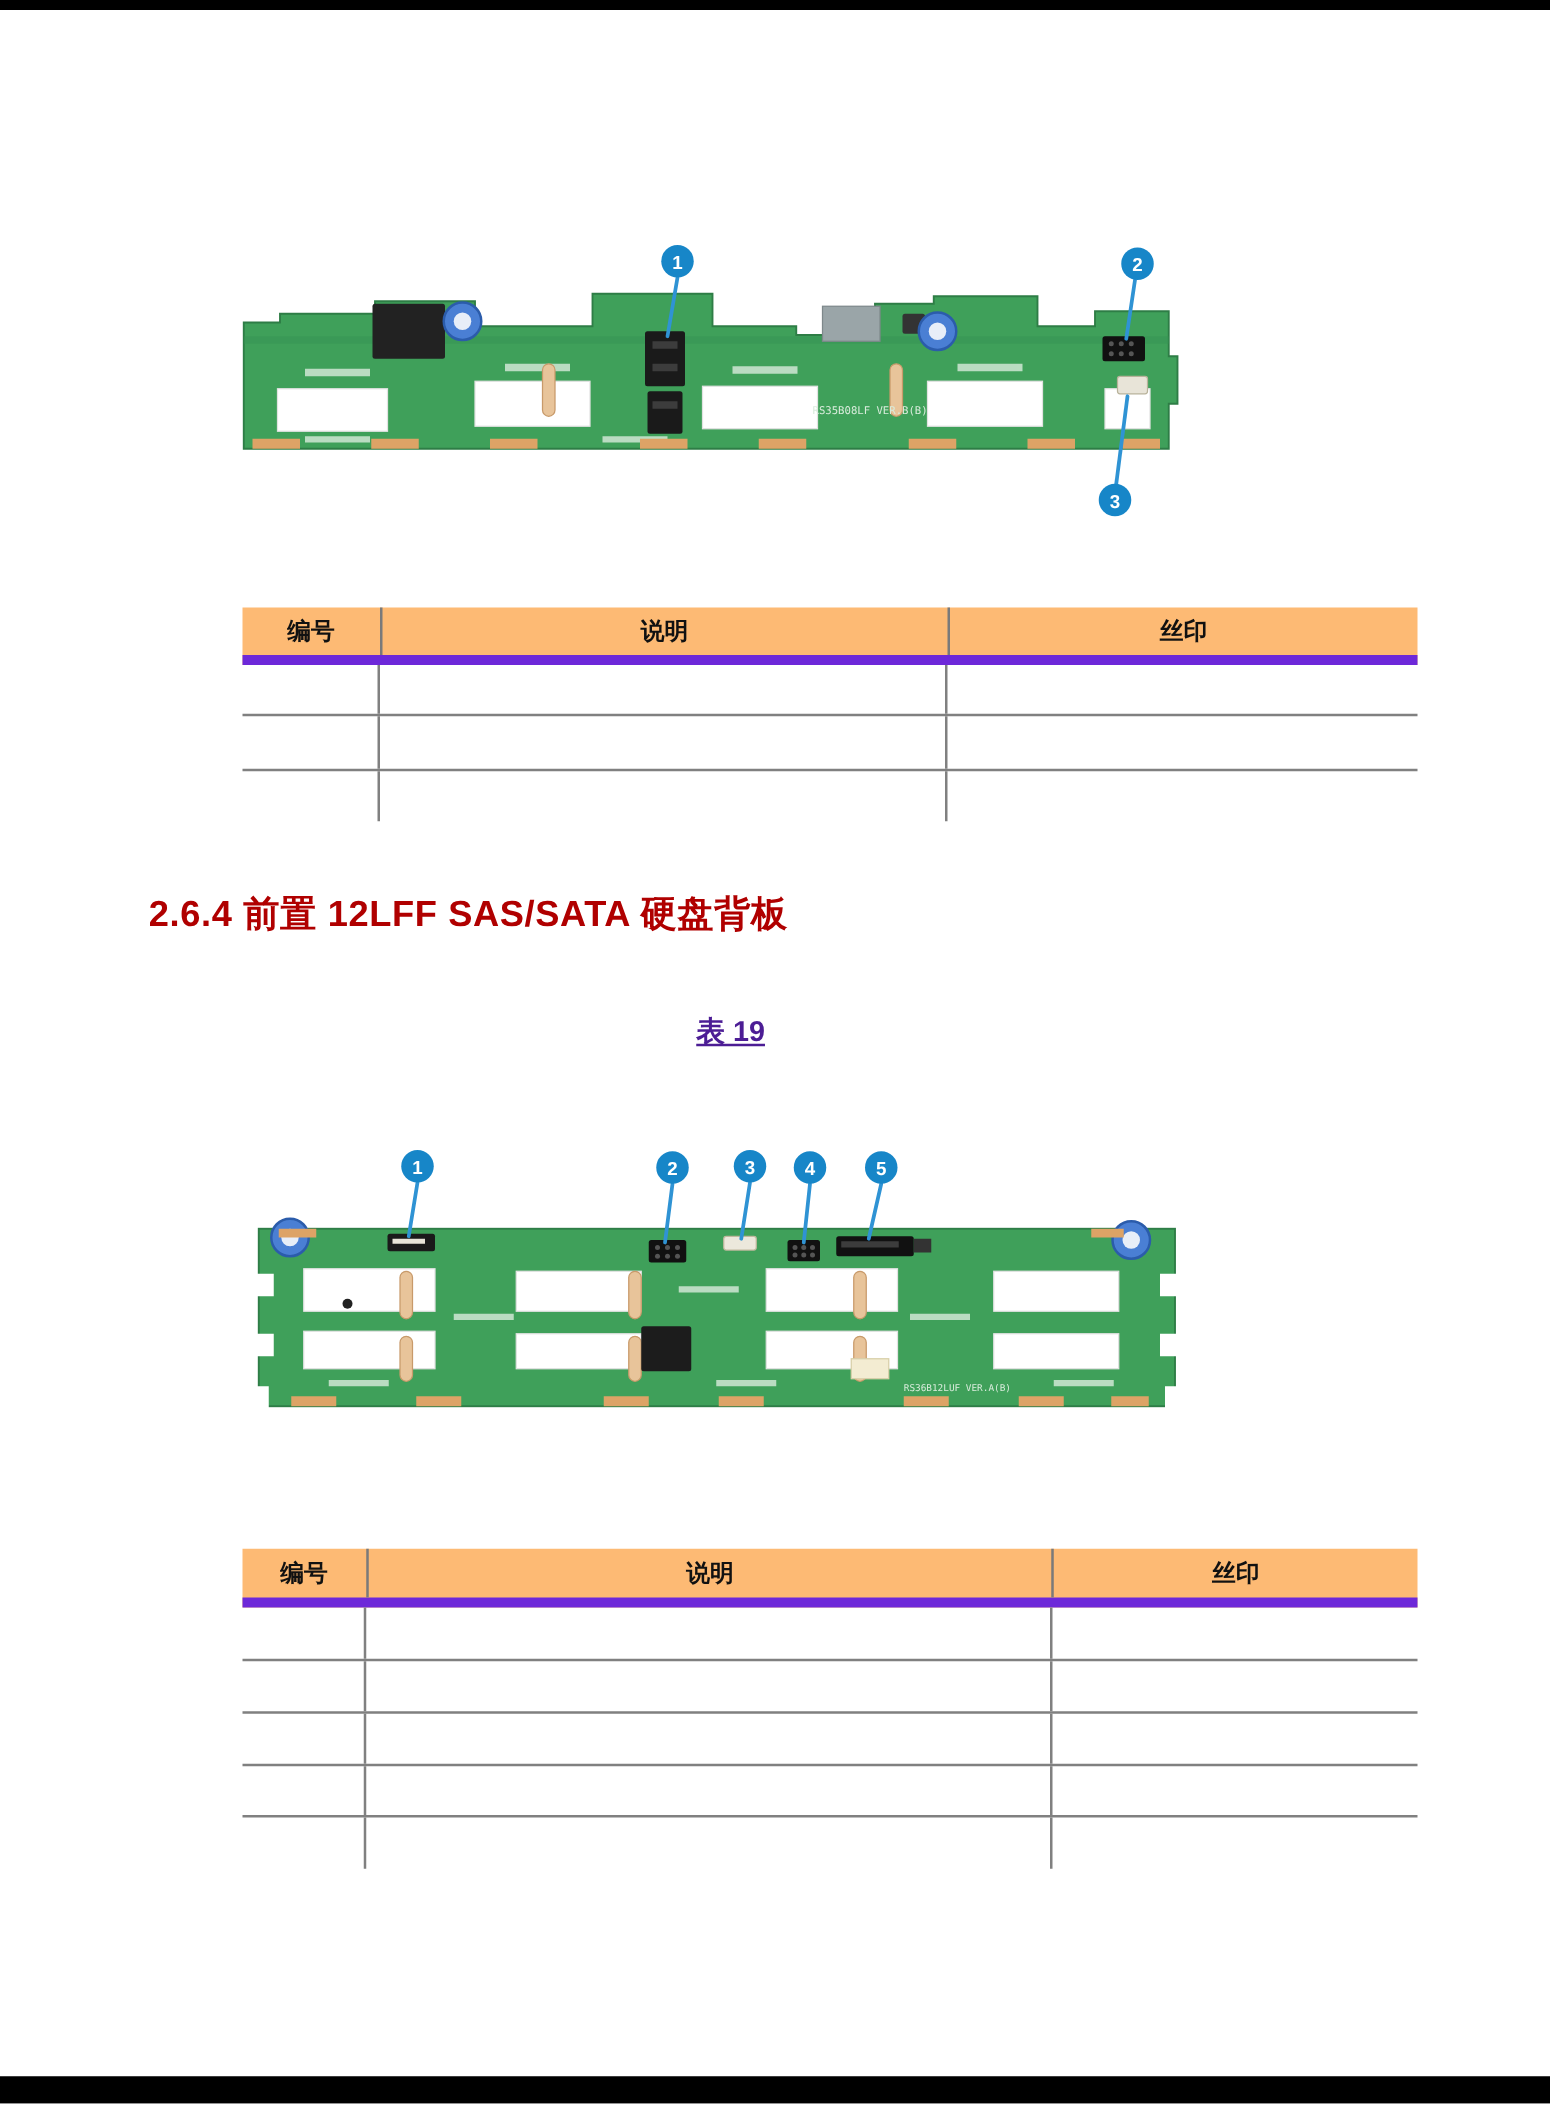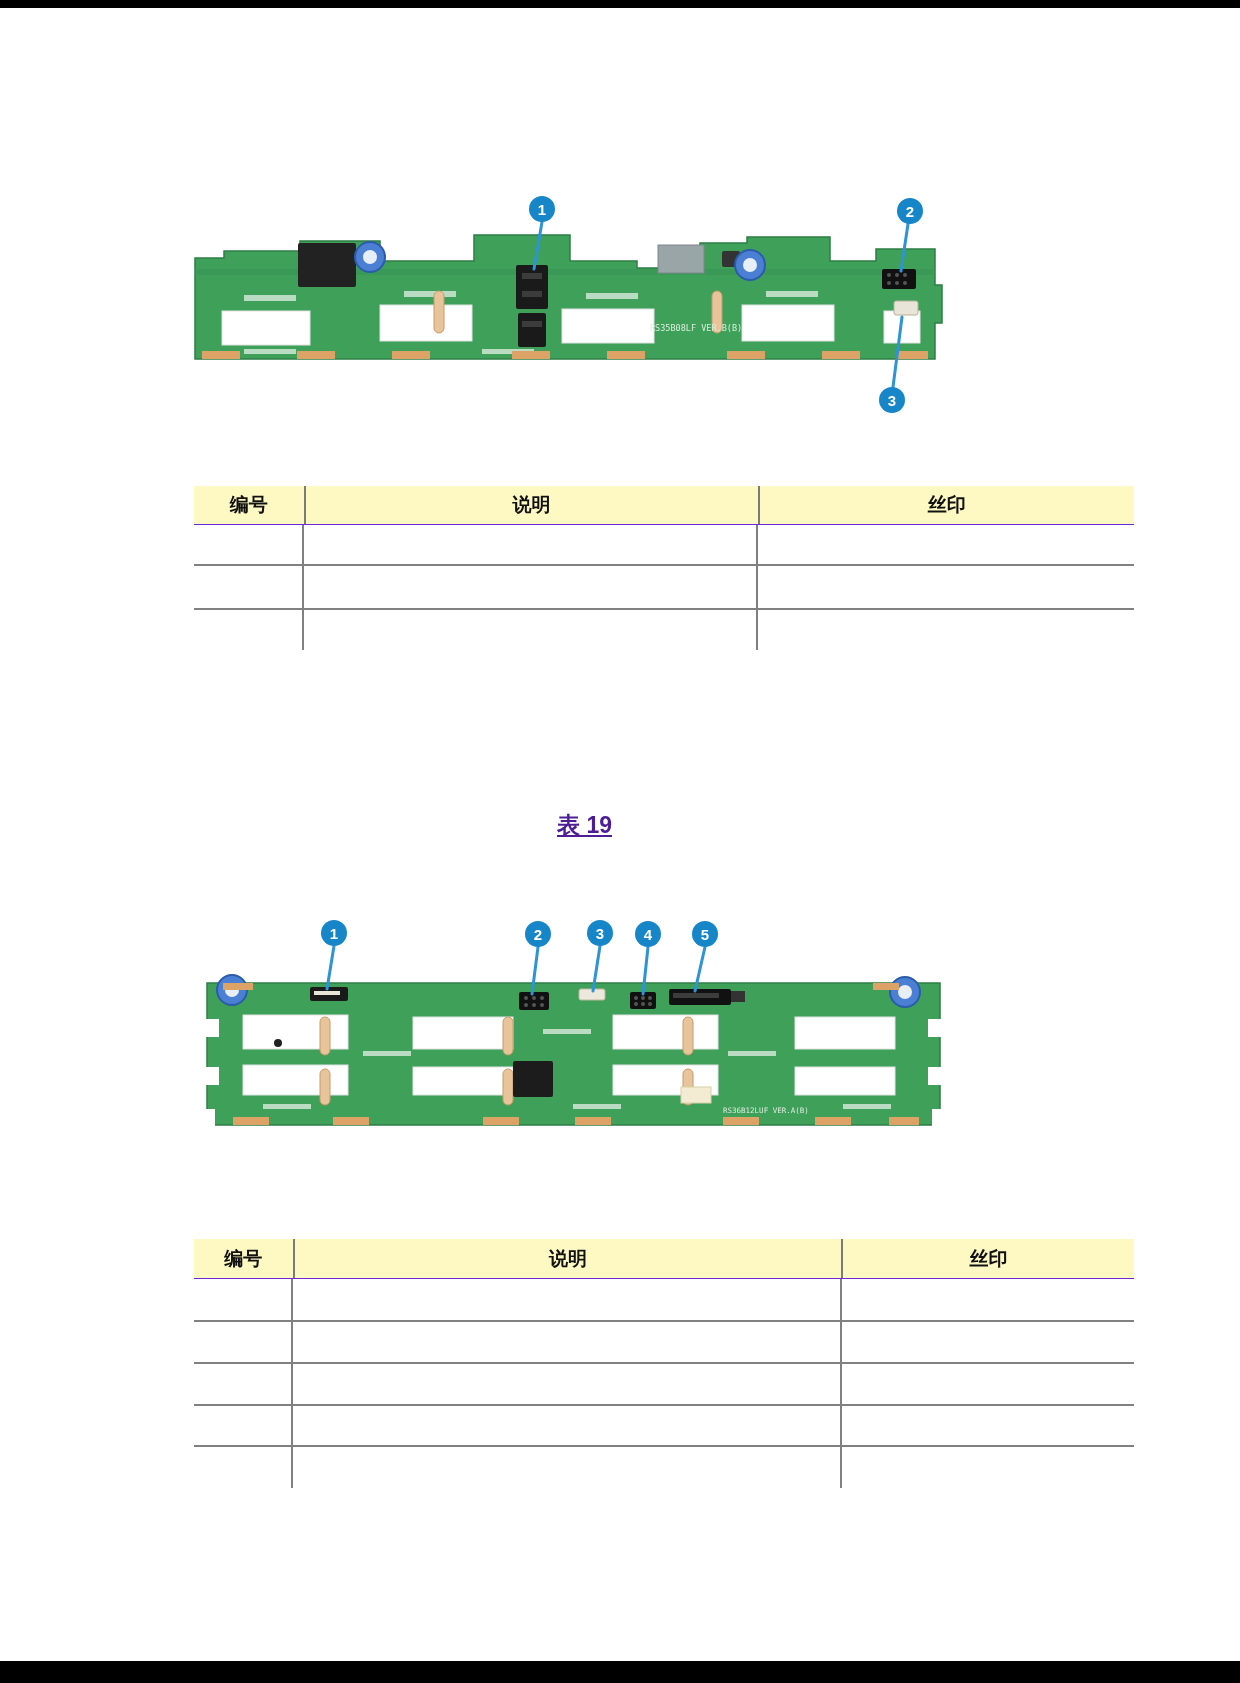--- a/index.html
+++ b/index.html
@@ -14,21 +14,21 @@
   .fig2{left:183px;top:899px;width:767px;height:244px;}
 
   .heading{position:absolute;left:119px;top:712px;font-size:29px;font-weight:bold;
            color:#b00000;letter-spacing:0.5px;white-space:nowrap;}
   .tlink{position:absolute;left:557px;top:810px;font-size:23px;color:#4c1d95;
          text-decoration:underline;font-weight:bold;}
 
   .tbl{position:absolute;left:194px;width:940px;}
   .t1{top:486px;}
   .t2{top:1239px;}
-  .hrow{display:flex;background:#fef9c3;border-bottom:1px solid #6d28d9;}
+  .hrow{display:flex;background:#fdba74;border-bottom:8px solid #6d28d9;}
   .hcell{display:flex;align-items:center;justify-content:center;
          font-size:19px;font-weight:bold;color:#111;}
   .hcell:not(:last-child){border-right:2px solid #7a7a7a;}
   .t1 .hrow{height:38px;}
   .t2 .hrow{height:39px;}
   .brow{display:flex;border-bottom:2px solid #808080;}
   .brow.last{border-bottom:none;}
   .bcell{font-size:17px;color:#222;display:flex;align-items:center;padding:0 10px;box-sizing:border-box;}
   .bcell:not(:last-child){border-right:2px solid #808080;}
   
@@ -152,20 +152,21 @@
       <div class="bcell c1"></div>
       <div class="bcell c2"></div>
     </div>
     <div class="brow r2 last">
       <div class="bcell c0"></div>
       <div class="bcell c1"></div>
       <div class="bcell c2"></div>
     </div>
   </div>
 
+  <div class="heading">2.6.4  前置 12LFF SAS/SATA 硬盘背板</div>
   <a class="tlink" href="#">表 19</a>
 
   <div class="figure fig2">
     <svg width="767" height="244" viewBox="0 0 767 244">
 
       <rect x="24" y="84" width="733" height="142" fill="#3fa05a" stroke="#2e7d46" stroke-width="1.5"></rect>
 
       <g fill="#ffffff">
         <rect x="22" y="120" width="14" height="18"></rect>
           <rect x="22" y="168" width="14" height="18"></rect>

